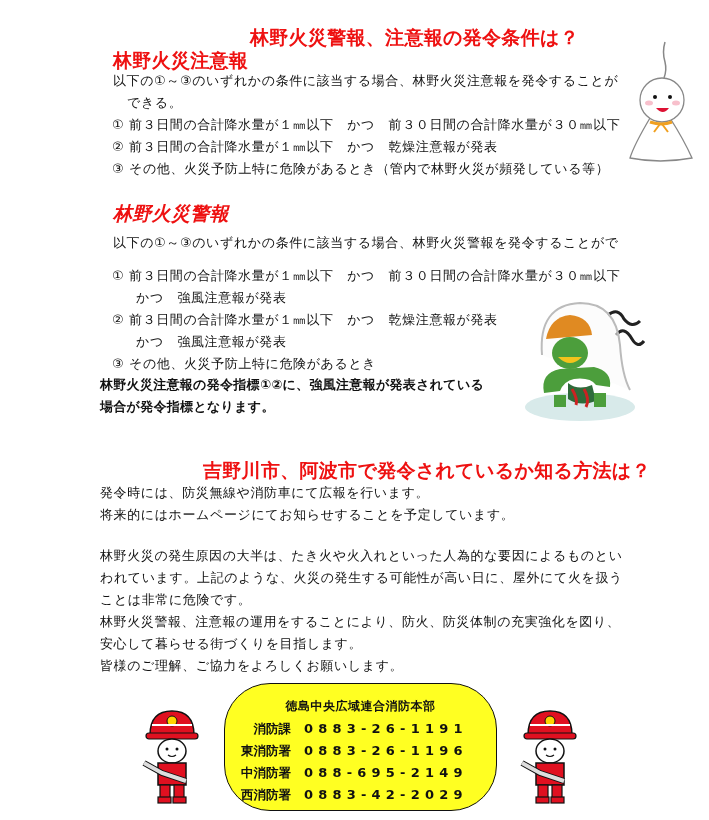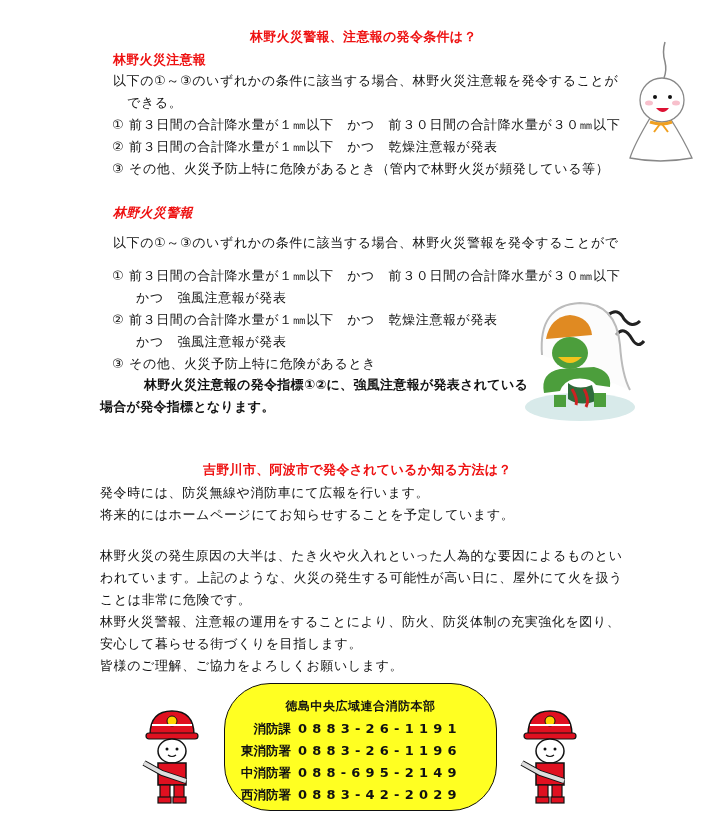--- a/index.html
+++ b/index.html
@@ -6,40 +6,40 @@
     body {
       width: 709px; height: 820px; position: relative; overflow: hidden;
       font-family: "DejaVu Sans", "Liberation Sans", sans-serif;
       color: #111111;
     }
     .line {
       position: absolute; left: 100px; font-size: 13px; line-height: 16px;
       white-space: nowrap; letter-spacing: 0.6px;
     }
     .red-heading {
-      position: absolute; color: #ee1111; font-weight: bold; font-size: 13px;
+      position: absolute; color: #ee1111; font-weight: bold; font-size: 19px;
       line-height: 16px; white-space: nowrap; letter-spacing: 0.3px;
     }
     .bold-black { font-weight: bold; font-size: 13px; letter-spacing: 0.3px; }
     .u { text-underline-offset: 2px; }
     .indent1 { left: 112px; }
     .indent2 { left: 136px; }
     .contact-box {
       position: absolute; left: 224px; top: 683px; width: 271px; height: 126px;
       background: #ffff22; border: 1.5px solid #111; border-radius: 46px;
     }
     .contact-title {
       position: absolute; left: 0; right: 0; top: 14px; text-align: center;
       font-weight: bold; font-size: 12px; letter-spacing: 0.5px;
     }
     .contact-row {
       position: absolute; font-weight: bold; font-size: 13px; white-space: nowrap;
     }
     .contact-row .dept {
-      display: inline-block; width: 66px; text-align: right; margin-right: 7px;
+      display: inline-block; width: 66px; text-align: right; margin-right: 13px;
       font-size: 12.5px;
     }
     .contact-row .tel { letter-spacing: 5.2px; font-family: "DejaVu Sans", sans-serif; }
     .illus { position: absolute; }
   </style>
 </head>
 <body>
 
 <div class="red-heading" style="left:250px; top:29px;">林野火災警報、注意報の発令条件は？</div>
 
@@ -56,21 +56,21 @@
 <div class="line indent1" style="top:268px;">①  前３日間の合計降水量が１㎜以下　かつ　前３０日間の合計降水量が３０㎜以下</div>
 <div class="line indent2" style="top:290px;">
   <span>かつ　</span><span class="u">強風注意報が発表</span>
 </div>
 <div class="line indent1" style="top:312px;">②  前３日間の合計降水量が１㎜以下　かつ　乾燥注意報が発表</div>
 <div class="line indent2" style="top:334px;">
   <span>かつ　</span><span class="u">強風注意報が発表</span>
 </div>
 <div class="line indent1" style="top:356px;">③  その他、火災予防上特に危険があるとき</div>
 
-<div class="line bold-black" style="top:377px;margin-left:44px;">
+<div class="line bold-black" style="top:377px;">
   <span>林野火災注意報の発令指標①②に、</span><span class="u">強風注意報</span><span>が発表されている</span>
 </div>
 <div class="line bold-black" style="top:399px;">場合が発令指標となります。</div>
 
 <div class="red-heading" style="left:203px; top:462px;">吉野川市、阿波市で発令されているか知る方法は？</div>
 <div class="line" style="top:485px;">発令時には、防災無線や消防車にて広報を行います。</div>
 <div class="line" style="top:507px;">将来的にはホームページにてお知らせすることを予定しています。</div>
 
 <div class="line" style="top:548px;text-align:right;">林野火災の発生原因の大半は、たき火や火入れといった人為的な要因によるものとい</div>
 <div class="line" style="top:570px;">われています。上記のような、火災の発生する可能性が高い日に、屋外にて火を扱う</div>

